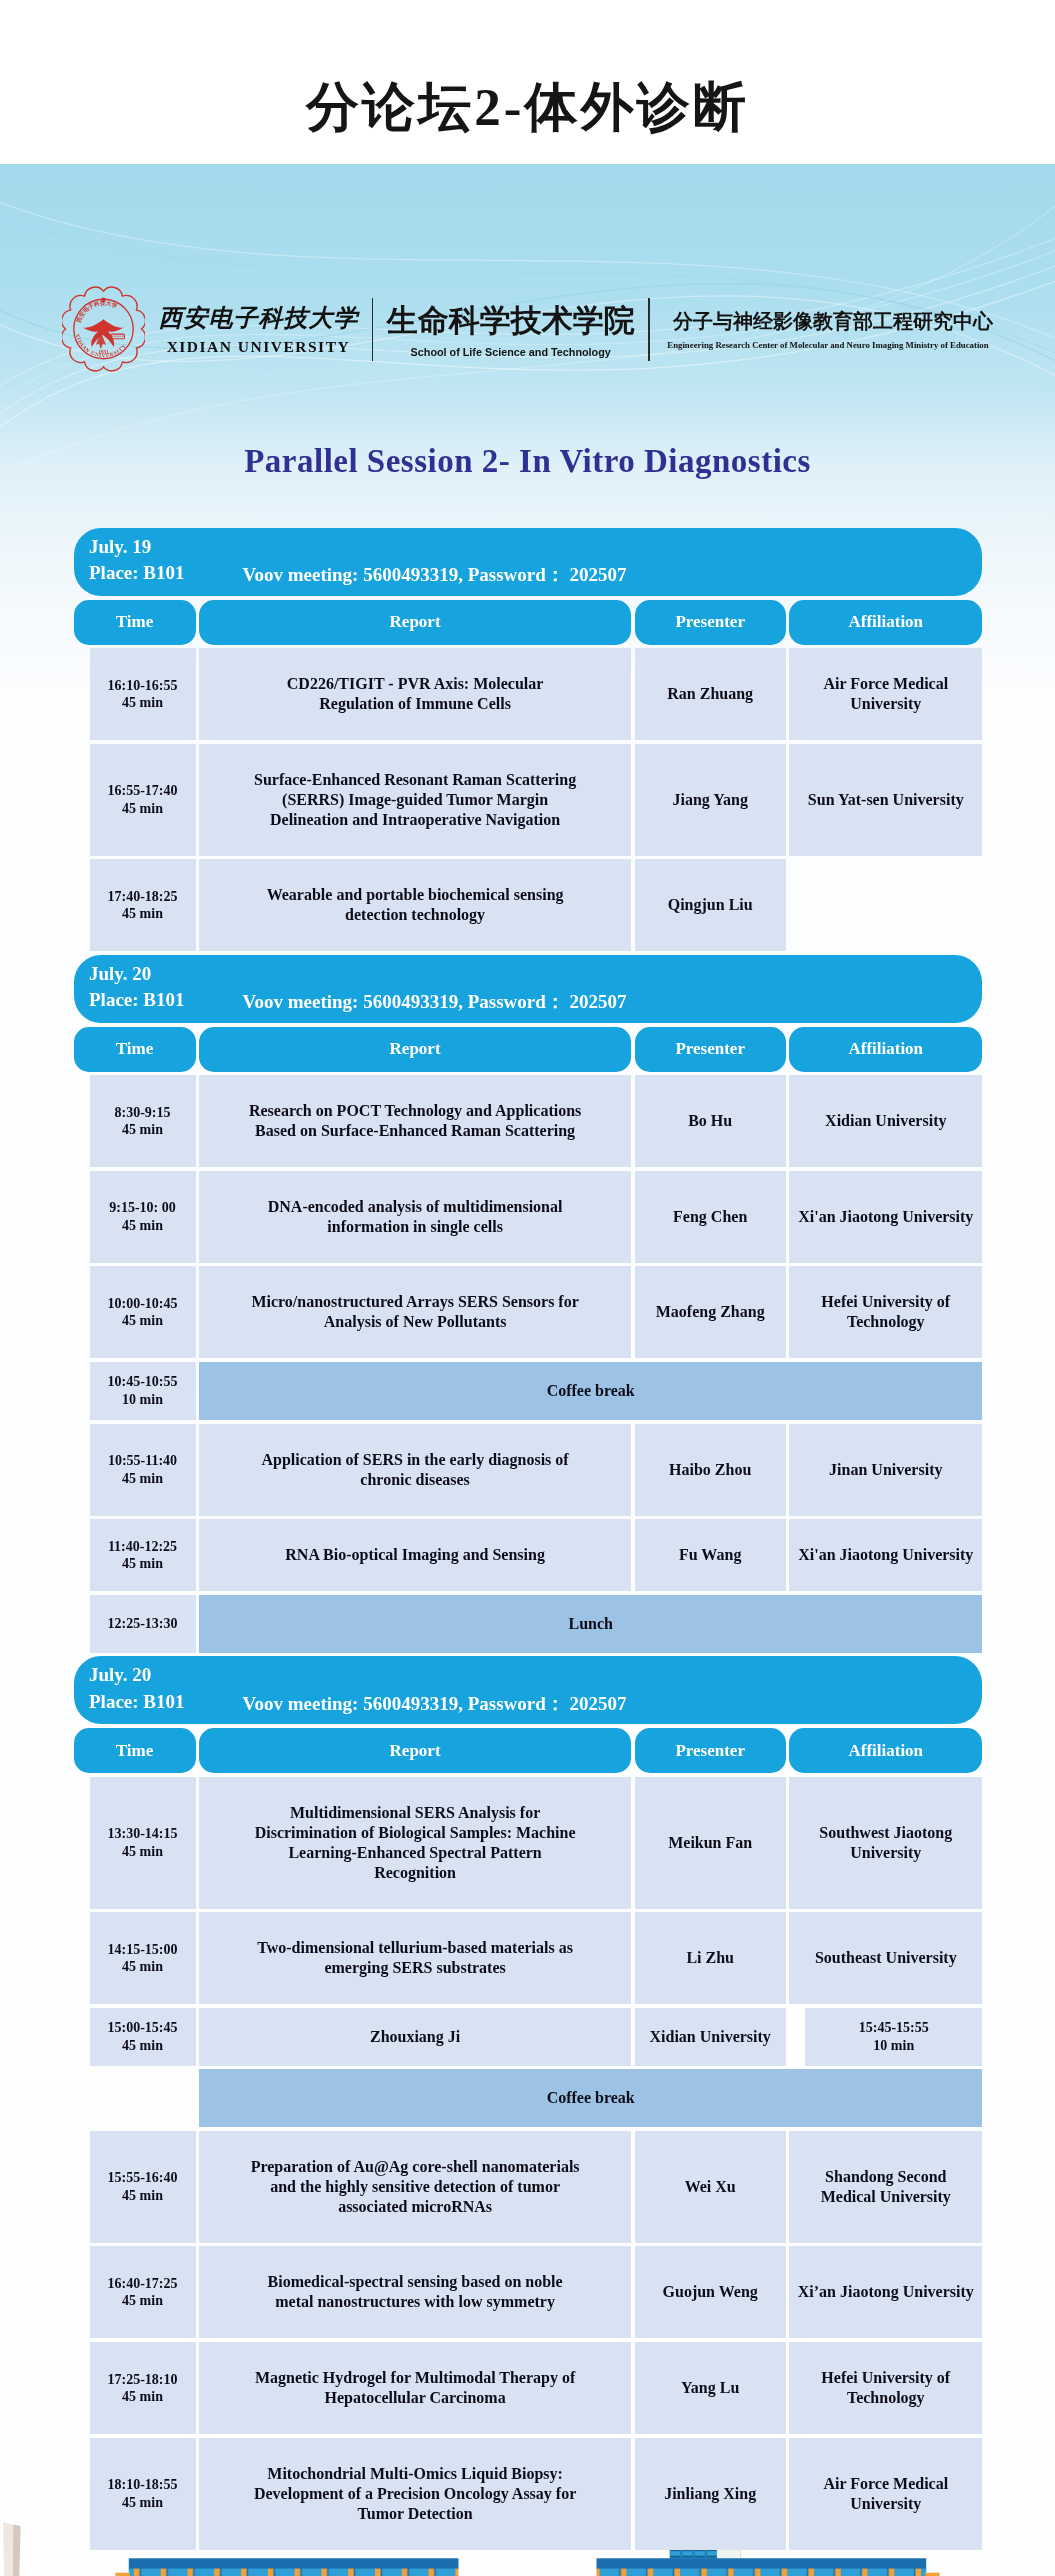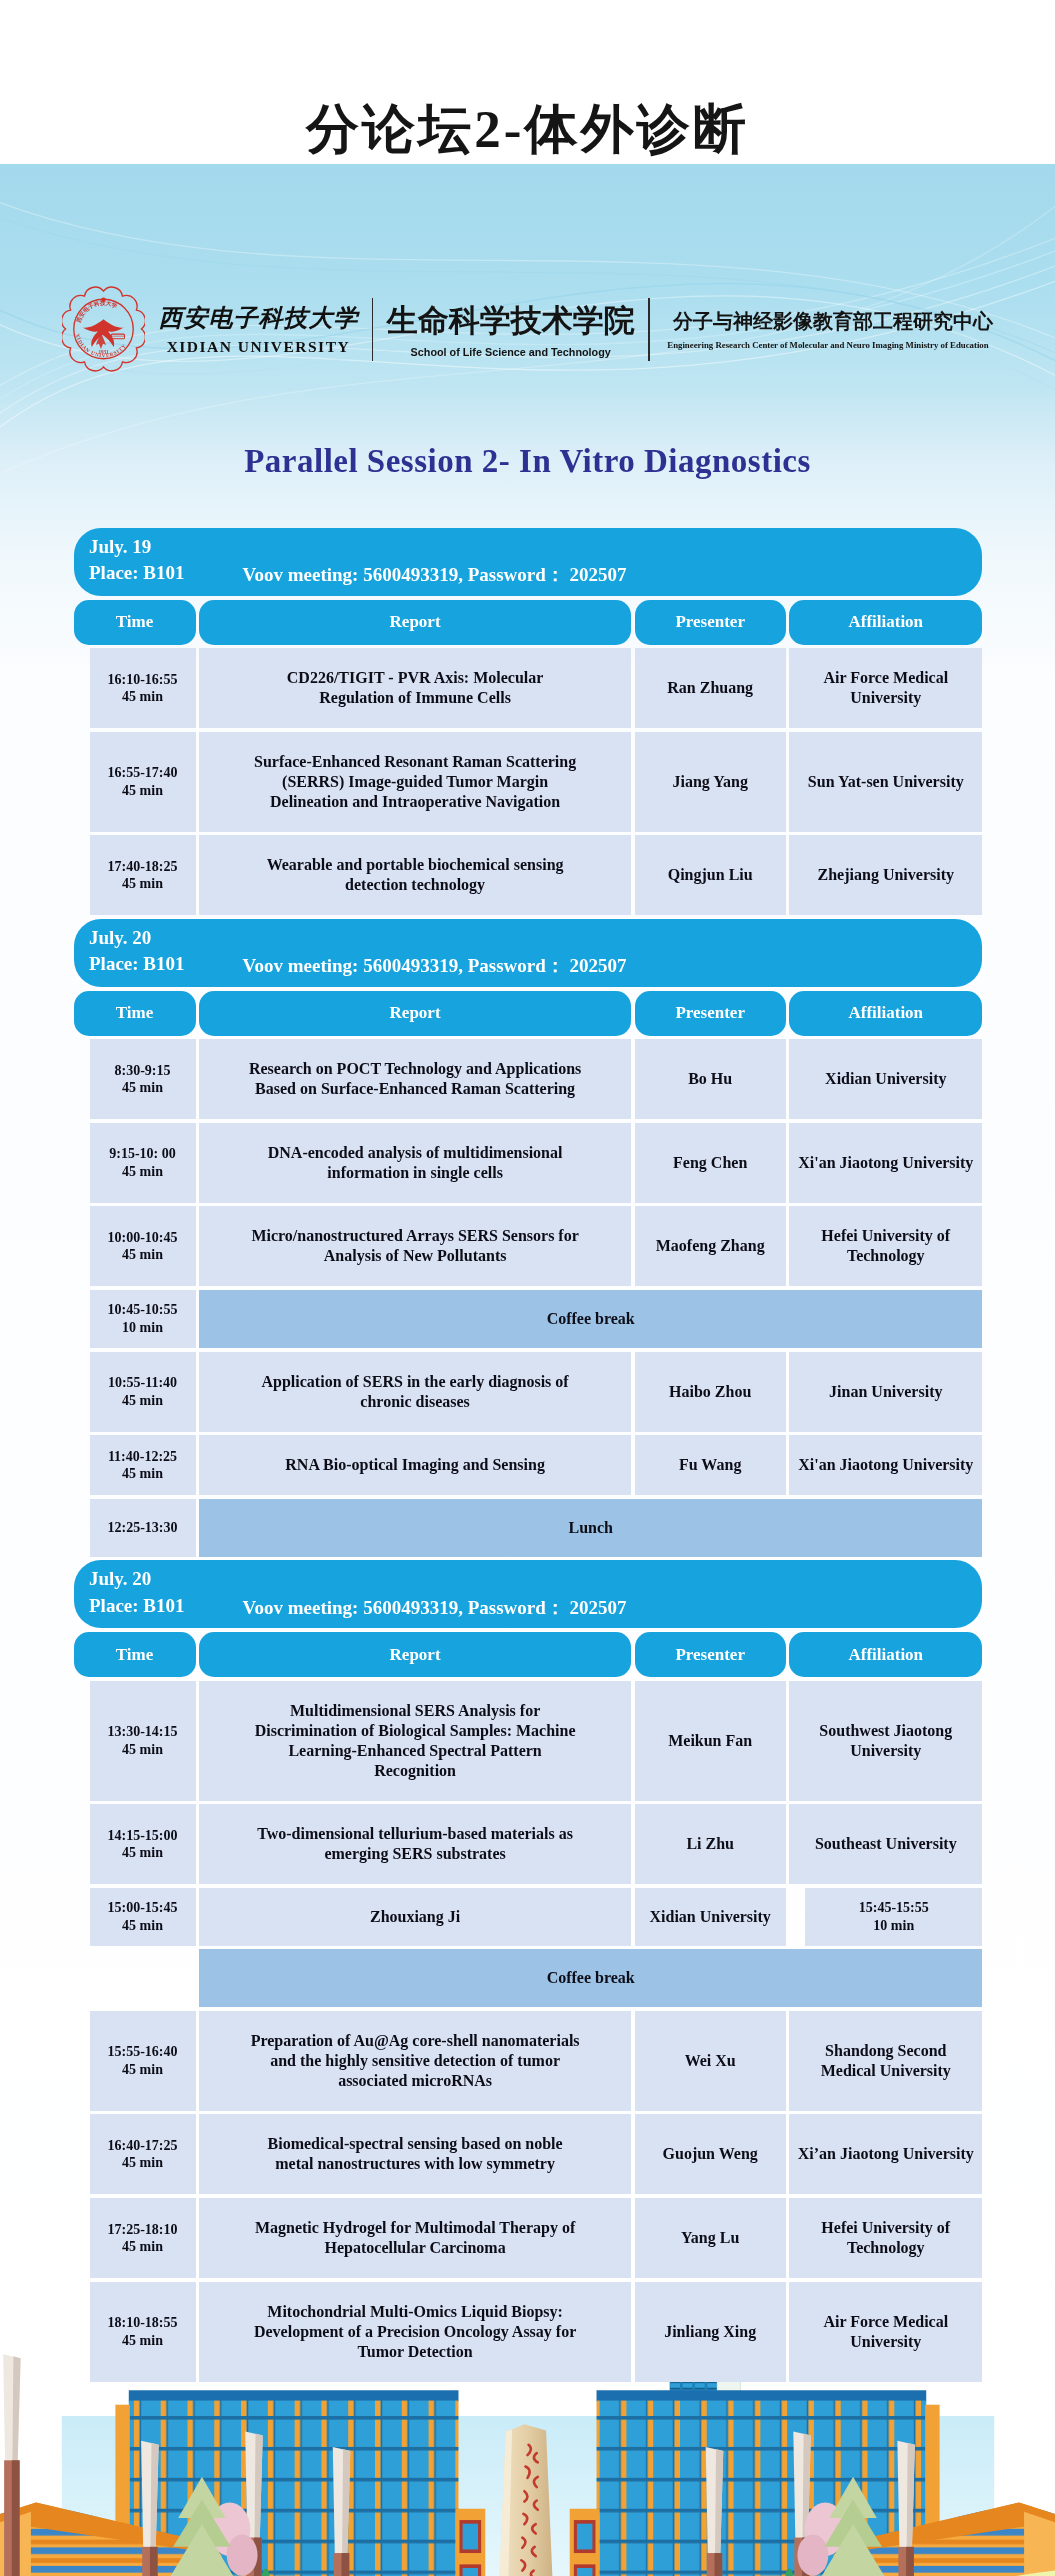--- a/index.html
+++ b/index.html
@@ -1,21 +1,21 @@
 <!DOCTYPE html>
 <html style="font-size:8.2px"><head>
 <meta charset="utf-8">
 <style>
   * { box-sizing: border-box; margin: 0; padding: 0; }
   html,body { width: 1055px; background:#ffffff; }
   body { height: 2637px; position: relative; overflow: hidden;
          font-family: "Liberation Serif", serif; }
 
   
-  .cn-title { position:absolute; top:94px; left:0; width:1055px;
+  .cn-title { position:absolute; top:72px; left:0; width:1055px;
     text-align:center; font-size:53px; font-weight:700; color:#151515;
     letter-spacing:3.1px; }
 
   
   .poster { position:absolute; top:164px; left:0; width:1055px; height:2473px;
     overflow:hidden;
     background:linear-gradient(180deg,#a3d9ec 0%, #abdeef 5%, #bfe5f2 9%,
       #ddeff8 12%, #f0f8fc 16%, #fcfdff 21%, #ffffff 100%); }
   .waves { position:absolute; top:0; left:0; z-index:0; }
 
@@ -52,21 +52,21 @@
     font-size:19px; font-weight:700;border-radius:27px; }
   .bar-line2 { display:flex; gap:58px; }
   .tbl { display:grid; grid-template-columns:122px 432px 151px 193px;
     gap:3.6px; margin-top:3.6px; }
   .cell { background:#d9e2f3; color:#0d0d18; font-weight:700; font-size:16px;
     line-height:1.25; min-height:58px; padding:11.3px 7.2px;
     display:flex; flex-direction:column; align-items:center;
     justify-content:center; text-align:center; }
   .cell.hcell { background:#17a3dd; color:#ffffff; min-height:45px;
     padding:5.2px; font-size:17px;border-radius:15px; }
-  .cell.report { padding:20px 49px; }
+  .cell.report { padding:26px 49px; }
   .cell.merged { grid-column:2 / 5; background:#9cc3e6; }
   .cell.time { font-size:14px;margin-left:16px; }
 
   
   .campus { position:relative; z-index:1; display:block; margin-top:-28px; }
 </style>
 </head>
 <body>
 
 <h1 class="cn-title">分论坛2-体外诊断</h1>
@@ -159,21 +159,20 @@
           </div>
           <div class="cell report">Surface-Enhanced Resonant Raman Scattering (SERRS) Image-guided Tumor Margin Delineation and Intraoperative Navigation</div>
           <div class="cell presenter">Jiang Yang</div>
           <div class="cell affiliation">Sun Yat-sen University</div>
           <div class="cell time">
             <div>17:40-18:25</div>
             <div>45 min</div>
           </div>
           <div class="cell report">Wearable and portable biochemical sensing detection technology</div>
           <div class="cell presenter">Qingjun Liu</div>
-          <div class="cell affiliation">Zhejiang University</div>
         </div>
   </section>
 
   <section class="session">
     <header class="bar">
       <div class="bar-date">July. 20</div>
       <div class="bar-line2">
         <span class="bar-place">Place: B101</span>
         <span class="bar-meeting">Voov meeting: 5600493319, Password： 202507</span>
       </div>

